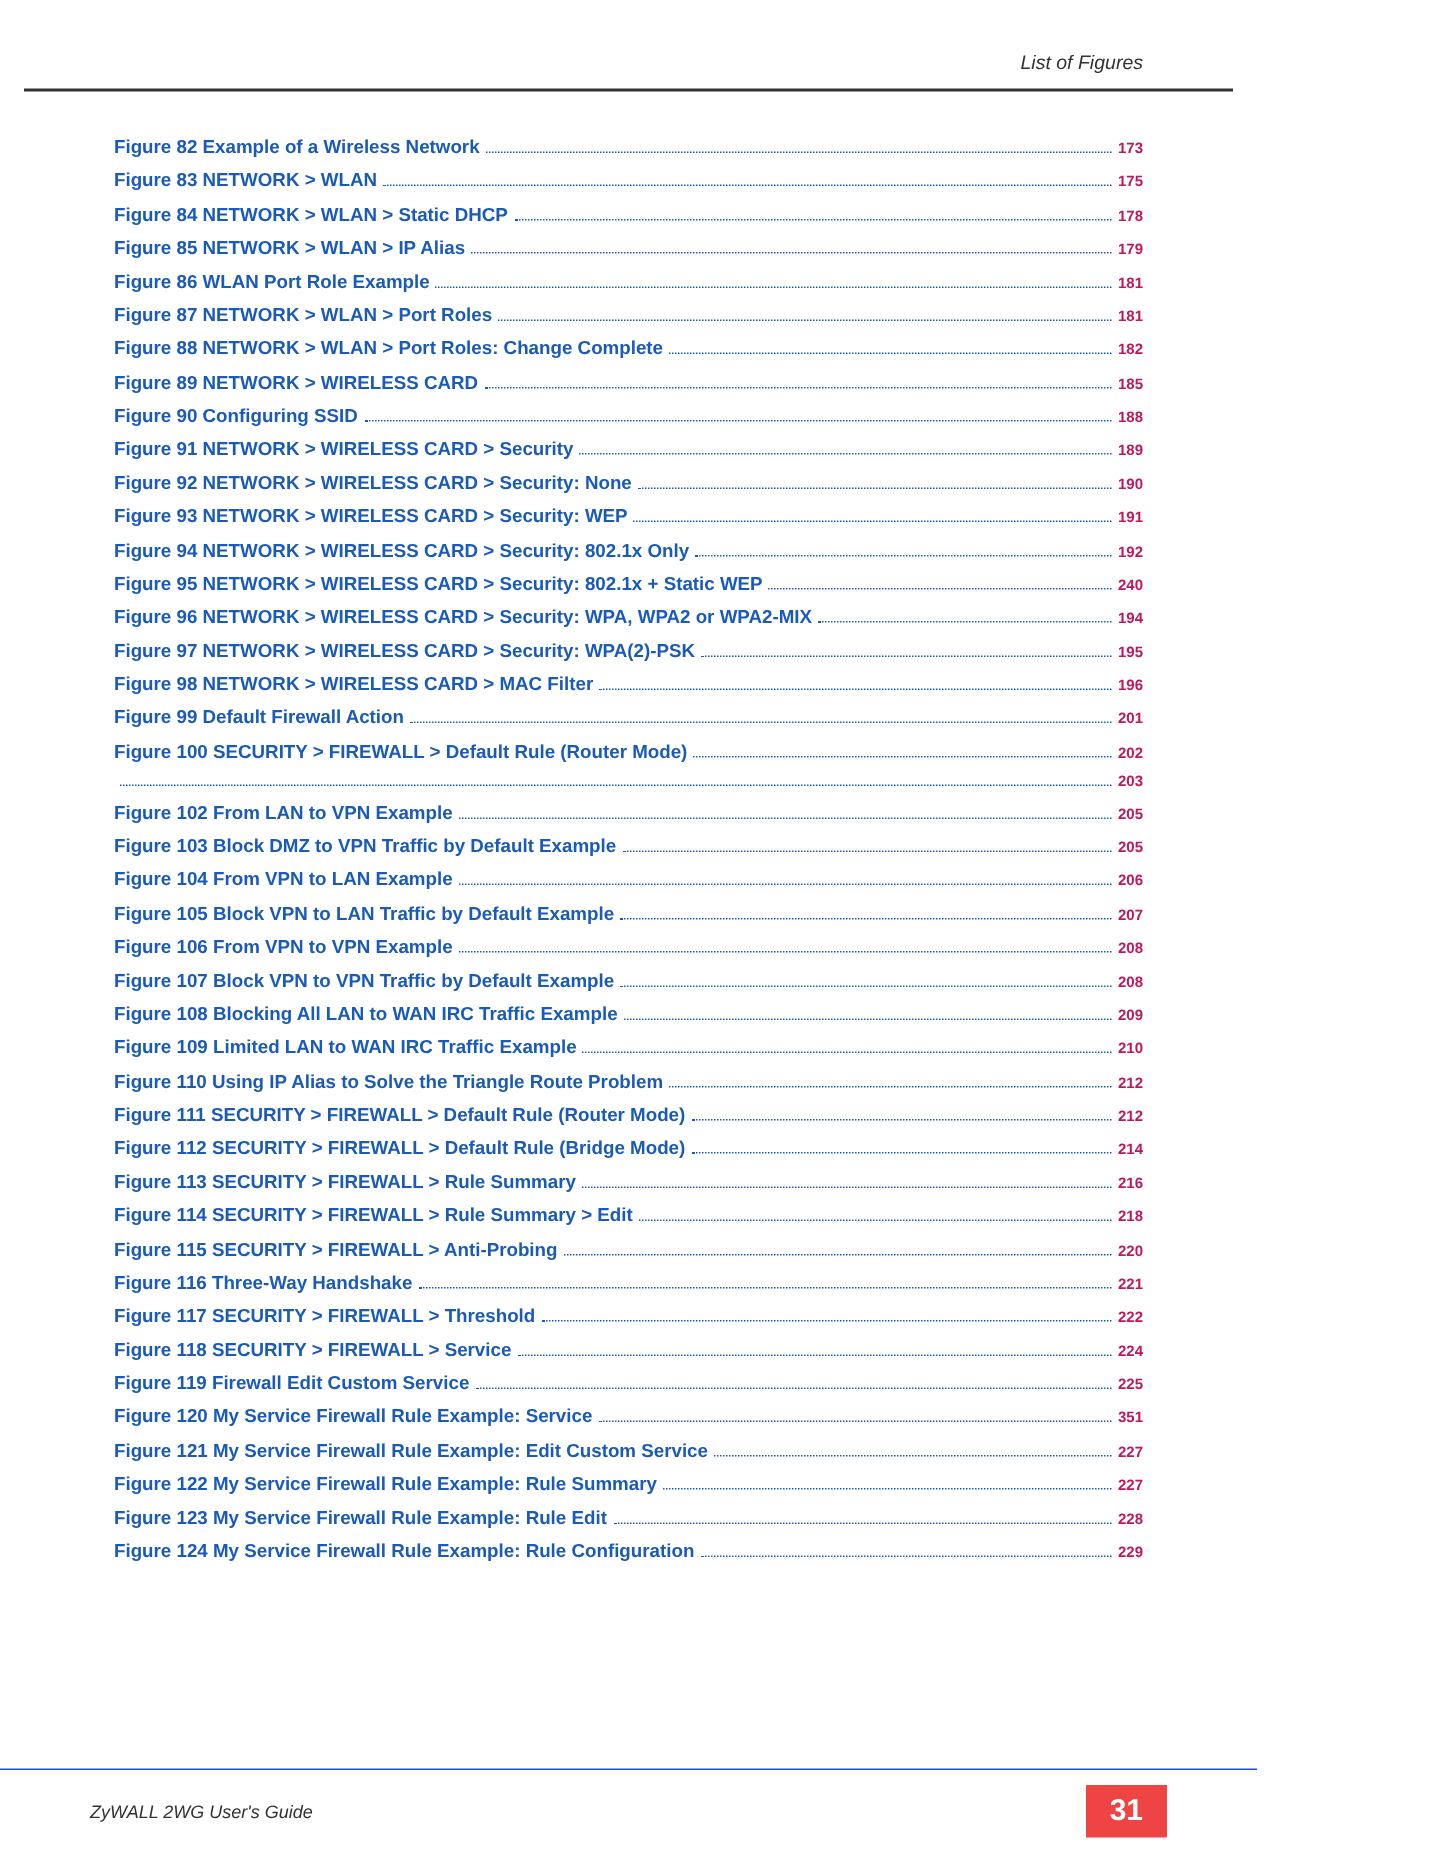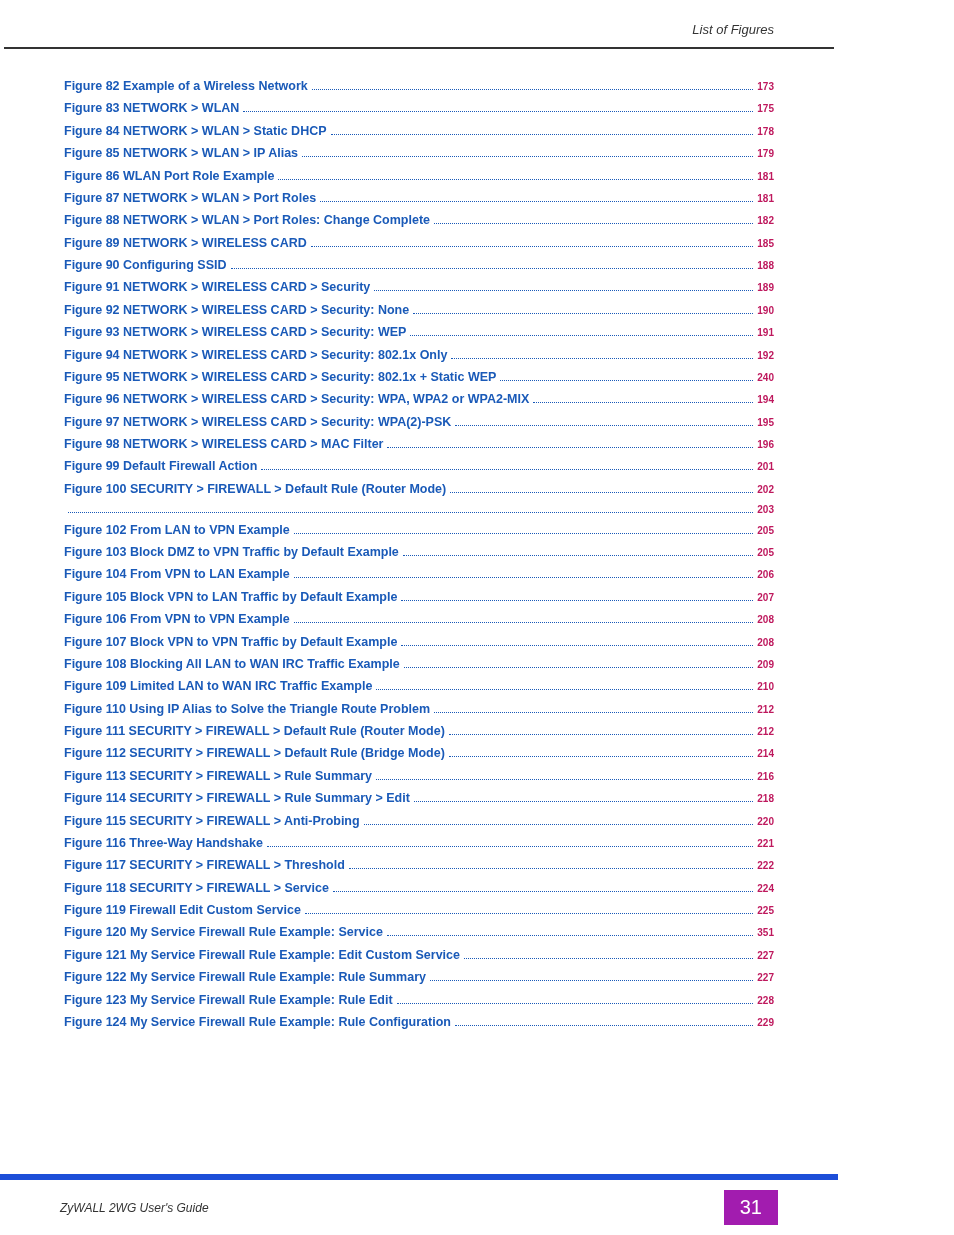--- a/index.html
+++ b/index.html
@@ -8,21 +8,21 @@
       background: #ffffff;
       width: 954px;
       min-height: 1235px;
       position: relative;
     }
     .page-container {
       width: 838px;
       min-height: 1235px;
       background: #fff;
       position: relative;
-      padding: 4px;
+      padding: 16px;
       border-radius: 21px;
     }
     .header {
       display: flex;
       justify-content: flex-end;
       padding: 18px 60px 10px 60px;
       border-bottom: 2px solid #333;
     }
     .header-title {
       font-size: 13px;
@@ -63,32 +63,32 @@
     }
     .footer {
       position: absolute;
       bottom: 0;
       left: 0;
       right: 0;
       display: flex;
       justify-content: space-between;
       align-items: center;
       padding: 10px 60px;
-      border-top: 6px solid #1d4ed8;
+      border-top: 1px solid #1d4ed8;
     }
     .footer-left {
       font-size: 12px;
       color: #333;
       font-style: italic;
     }
     .footer-right {
-      background: #a21caf;
+      background: #ef4444;
       color: #fff;
       font-size: 20px;
-      font-weight: normal;
+      font-weight: bold;
       padding: 6px 16px;
       min-width: 50px;
       text-align: center;
     }
   </style>
 </head>
 <body>
 
 <div class="page-container">
   <div class="header">

